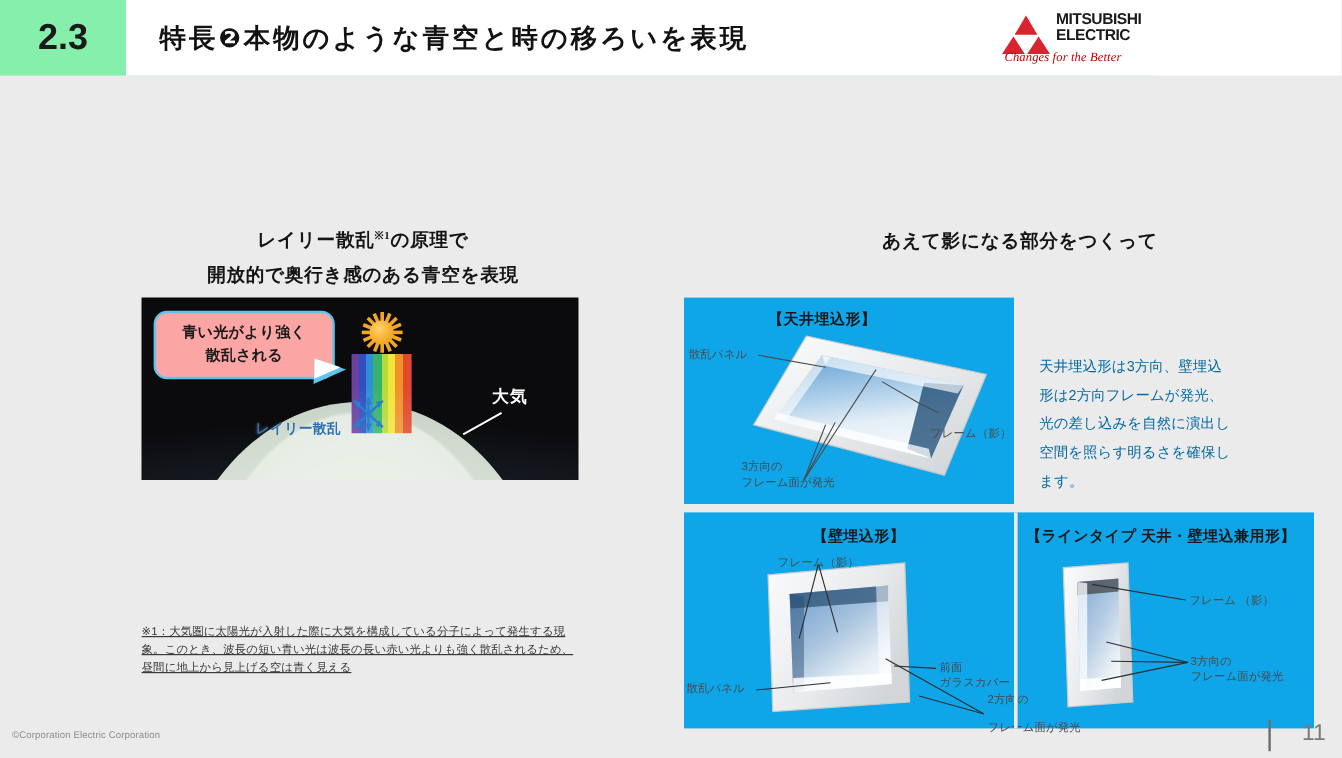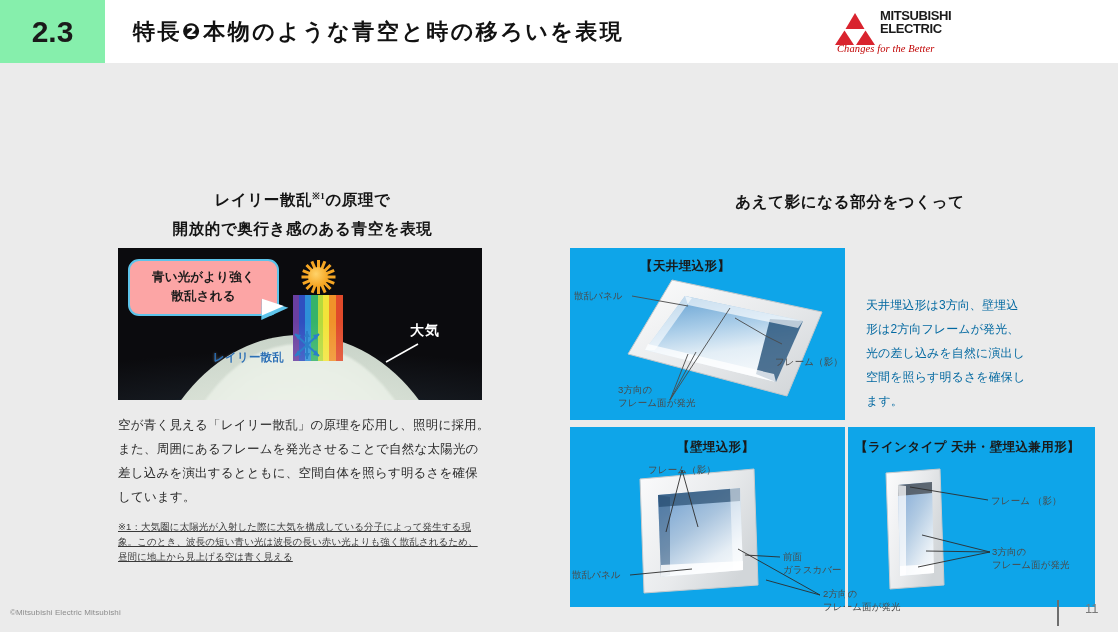--- a/index.html
+++ b/index.html
@@ -99,21 +99,21 @@
   .ptitle{position:absolute;font-size:12.5px;font-weight:bold;color:#1a1a1a;letter-spacing:0.4px;
     white-space:nowrap;}
 
   .body-right{position:absolute;left:866px;top:253px;width:160px;
     font-size:12px;color:#0369a1;line-height:24px;letter-spacing:0.1px;margin-top:40px;}
 
   .callout{position:absolute;font-size:9.5px;color:#4a4a4a;line-height:13px;letter-spacing:0.1px;white-space:nowrap;}
 
   
   .copyright{position:absolute;left:10px;top:608px;font-size:8px;color:#8c8c8c;letter-spacing:0.1px;}
-  .pagenum{position:absolute;left:1085px;top:601px;font-size:13px;color:#7a7a7a;}
+  .pagenum{position:absolute;left:1085px;top:601px;font-size:19px;color:#7a7a7a;}
   .pagebar{position:absolute;left:1057px;top:600px;width:1.6px;height:26px;background:#6e6e6e;}
 
   svg{overflow:visible;}
 </style>
 </head>
 <body>
 
 <div class="slide">
 
   <div class="header">
@@ -199,21 +199,20 @@
     </div>
     <div class="bubble-tail"></div>
     <div class="bubble-tail2"></div>
 
     <svg class="taiki-line" viewBox="0 0 34 22">
       <path d="M0,20 L32,2" stroke="#ffffff" stroke-width="1.6" fill="none"></path>
     </svg>
     <div class="lbl-taiki">大気</div>
   </div>
 
-  <div class="body-left">空が青く見える「レイリー散乱」の原理を応用し、照明に採用。また、周囲にあるフレームを発光させることで自然な太陽光の差し込みを演出するとともに、空間自体を照らす明るさを確保しています。</div>
   <div class="note-left">※1：大気圏に太陽光が入射した際に大気を構成している分子によって発生する現象。このとき、波長の短い青い光は波長の長い赤い光よりも強く散乱されるため、昼間に地上から見上げる空は青く見える</div>
 
   <div class="panel panel-top">
     <div class="ptitle" style="left:70px;top:10px;">【天井埋込形】</div>
 
     <svg style="position:absolute;left:52px;top:26px;" width="215" height="130" viewBox="0 0 215 130">
       <defs>
         <linearGradient id="skyA" x1="0" y1="0" x2="0.25" y2="1">
           <stop offset="0%" stop-color="#5e9dd0"></stop>
           <stop offset="42%" stop-color="#a8cce8"></stop>
@@ -286,21 +285,21 @@
         <path d="M210,130 L175,128"></path>
         <path d="M250,168 L168,122"></path>
         <path d="M250,168 L196,153"></path>
       </g>
     </svg>
 
     <div class="callout" style="left:78px;top:36px;">フレーム（影）</div>
     <div class="callout" style="left:2px;top:141px;">散乱パネル</div>
     <div class="callout" style="left:213px;top:123px;">前面</div>
     <div class="callout" style="left:213px;top:136px;">ガラスカバー</div>
-    <div class="callout" style="left:253px;top:160px;">2方向の</div>
+    <div class="callout" style="left:253px;top:150px;">2方向の</div>
     <div class="callout" style="left:253px;top:173px;">フレーム面が発光</div>
 
     <div class="ptitle" style="left:285px;top:12px;">【ラインタイプ 天井・壁埋込兼用形】</div>
 
     <svg style="position:absolute;left:312px;top:40px;" width="100" height="125" viewBox="0 0 100 125">
       <defs>
         <linearGradient id="skyC" x1="0.2" y1="0" x2="0.9" y2="1">
           <stop offset="0%" stop-color="#88aed8"></stop>
           <stop offset="40%" stop-color="#b2cbe3"></stop>
           <stop offset="80%" stop-color="#e9f0f6"></stop>
@@ -328,17 +327,17 @@
       </g>
     </svg>
 
     <div class="callout" style="left:421px;top:67px;">フレーム （影）</div>
     <div class="callout" style="left:422px;top:118px;">3方向の</div>
     <div class="callout" style="left:422px;top:131px;">フレーム面が発光</div>
   </div>
 
   <div class="panel-divider"></div>
 
-  <div class="copyright">©Mitsubishi Electric Mitsubishi</div>
+  <div class="copyright">©Corporation Electric Corporation</div>
   <div class="pagebar"></div>
   <div class="pagenum">11</div>
 
 </div>
 
 </body></html>

